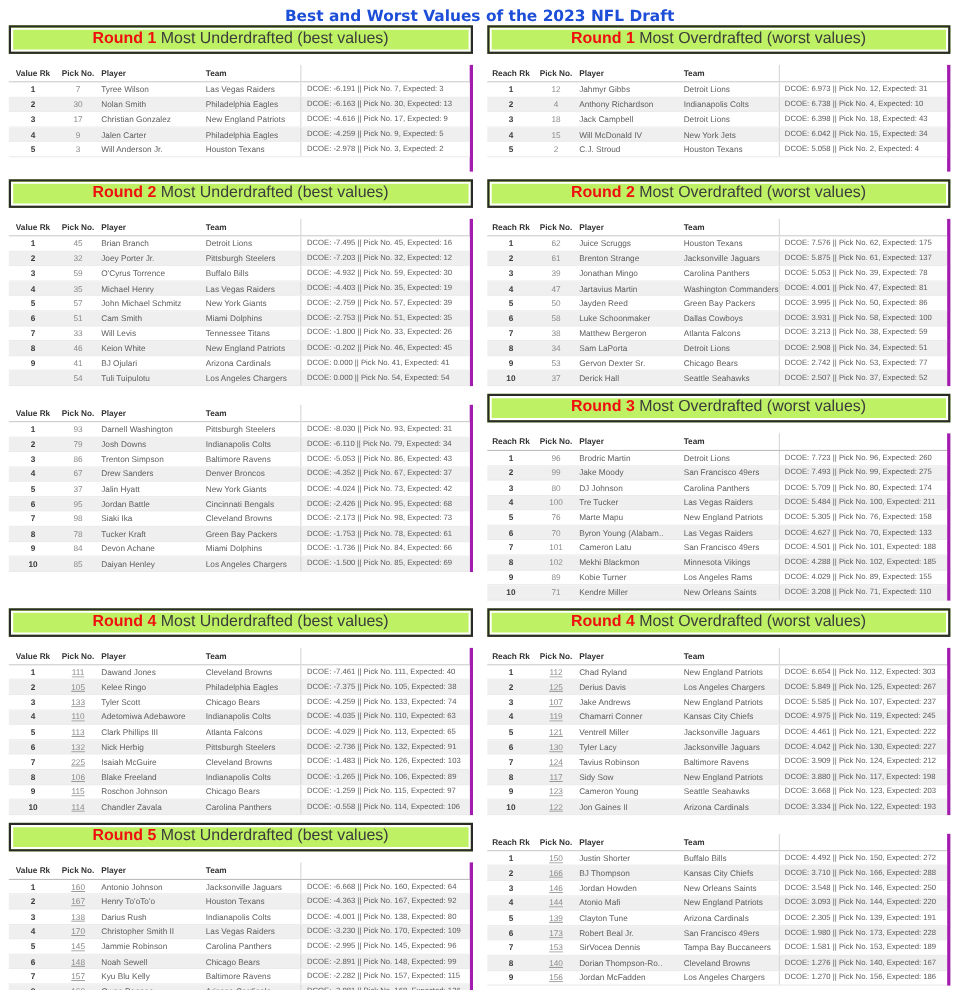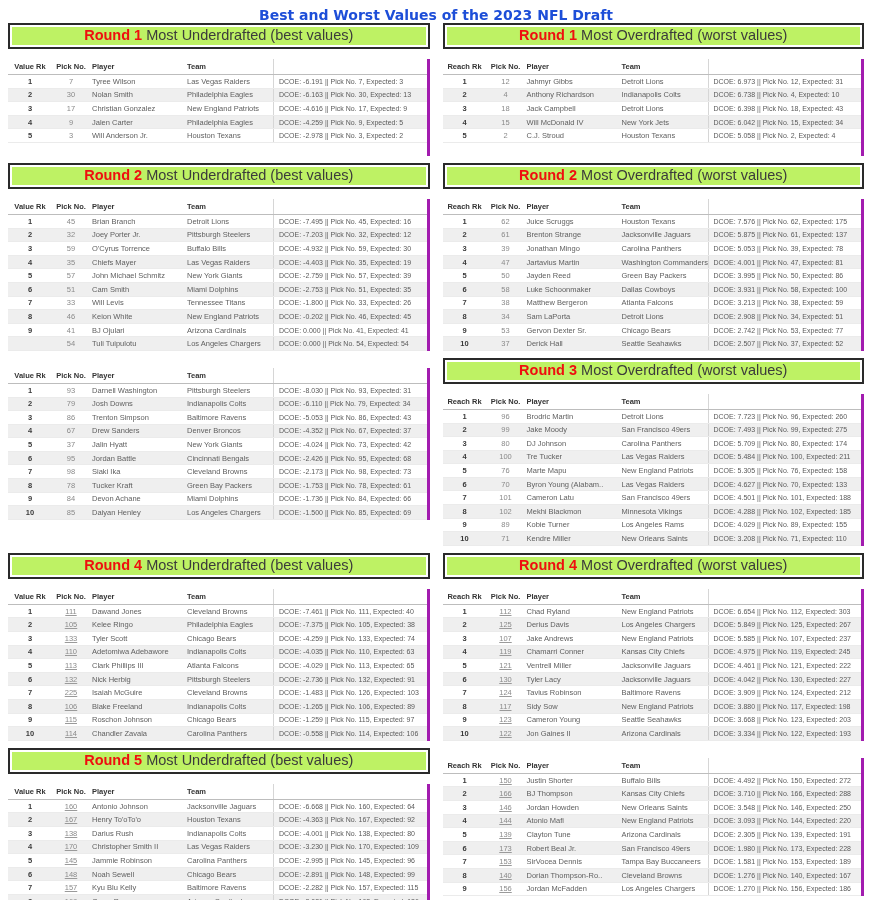--- a/index.html
+++ b/index.html
@@ -195,21 +195,21 @@
             <div class="trow">
               <div class="cell c0">3</div>
               <div class="cell c1">59</div>
               <div class="cell c2">O'Cyrus Torrence</div>
               <div class="cell c3">Buffalo Bills</div>
               <div class="cell c4">DCOE: -4.932 || Pick No. 59, Expected: 30</div>
             </div>
             <div class="trow">
               <div class="cell c0">4</div>
               <div class="cell c1">35</div>
-              <div class="cell c2">Chiefs Mayer</div>
+              <div class="cell c2">Michael Henry</div>
               <div class="cell c3">Las Vegas Raiders</div>
               <div class="cell c4">DCOE: -4.403 || Pick No. 35, Expected: 19</div>
             </div>
             <div class="trow">
               <div class="cell c0">5</div>
               <div class="cell c1">57</div>
               <div class="cell c2">John Michael Schmitz</div>
               <div class="cell c3">New York Giants</div>
               <div class="cell c4">DCOE: -2.759 || Pick No. 57, Expected: 39</div>
             </div>

